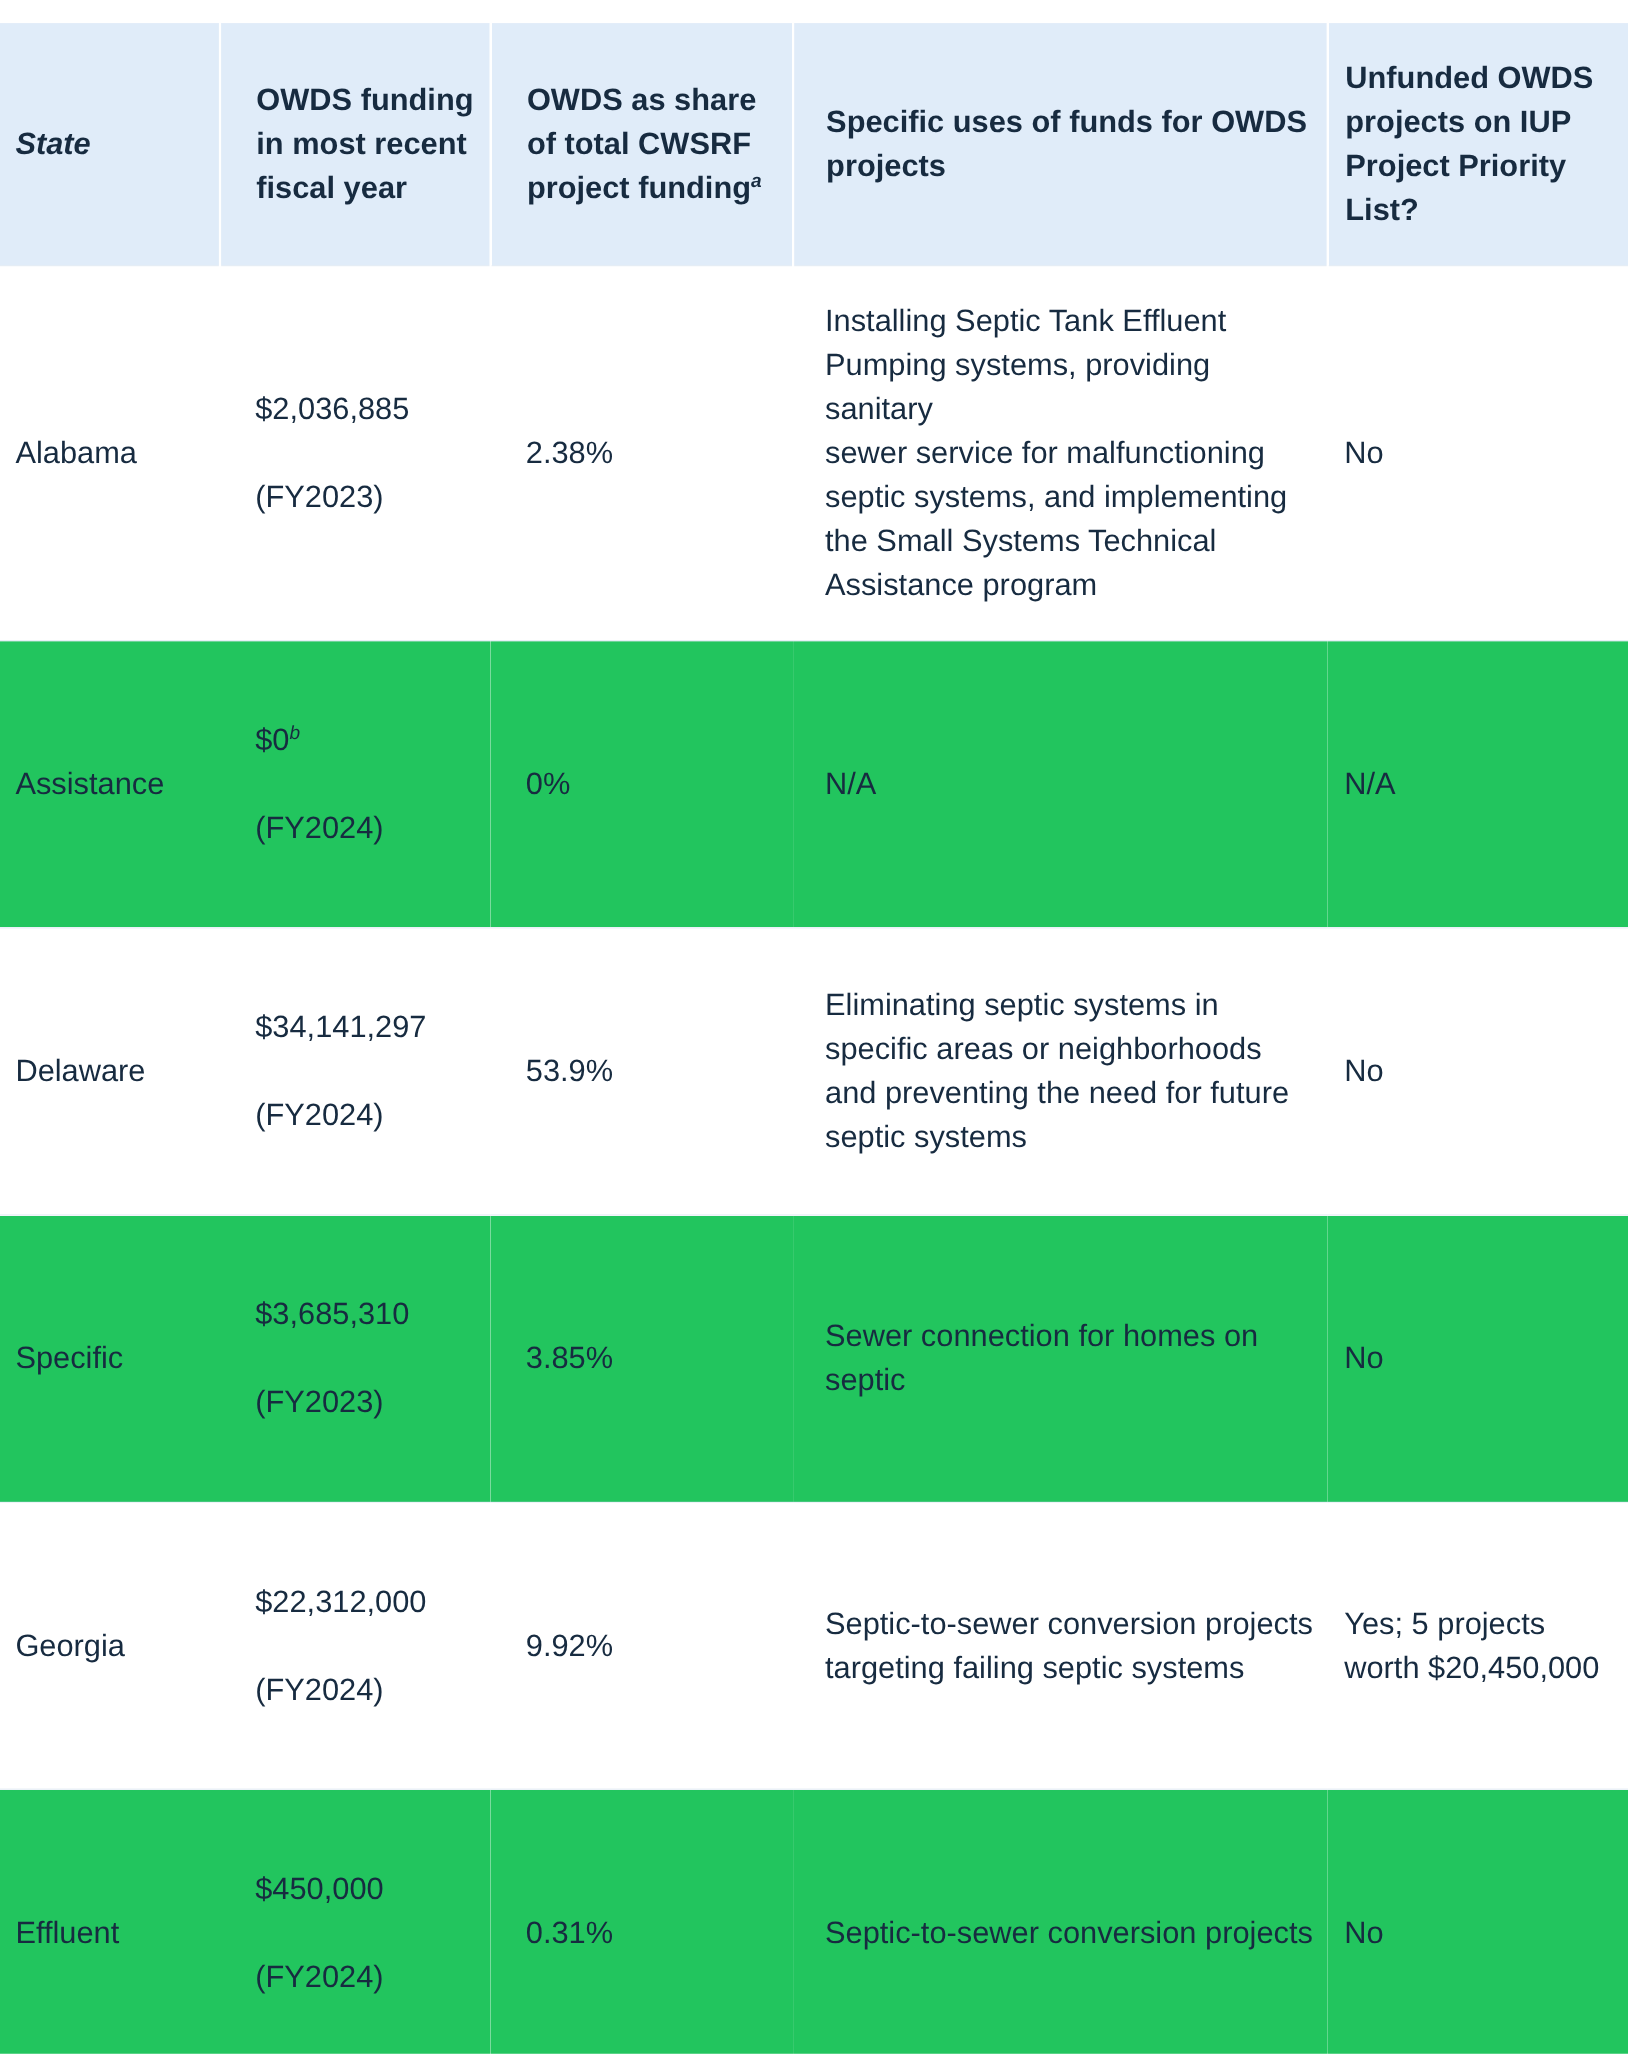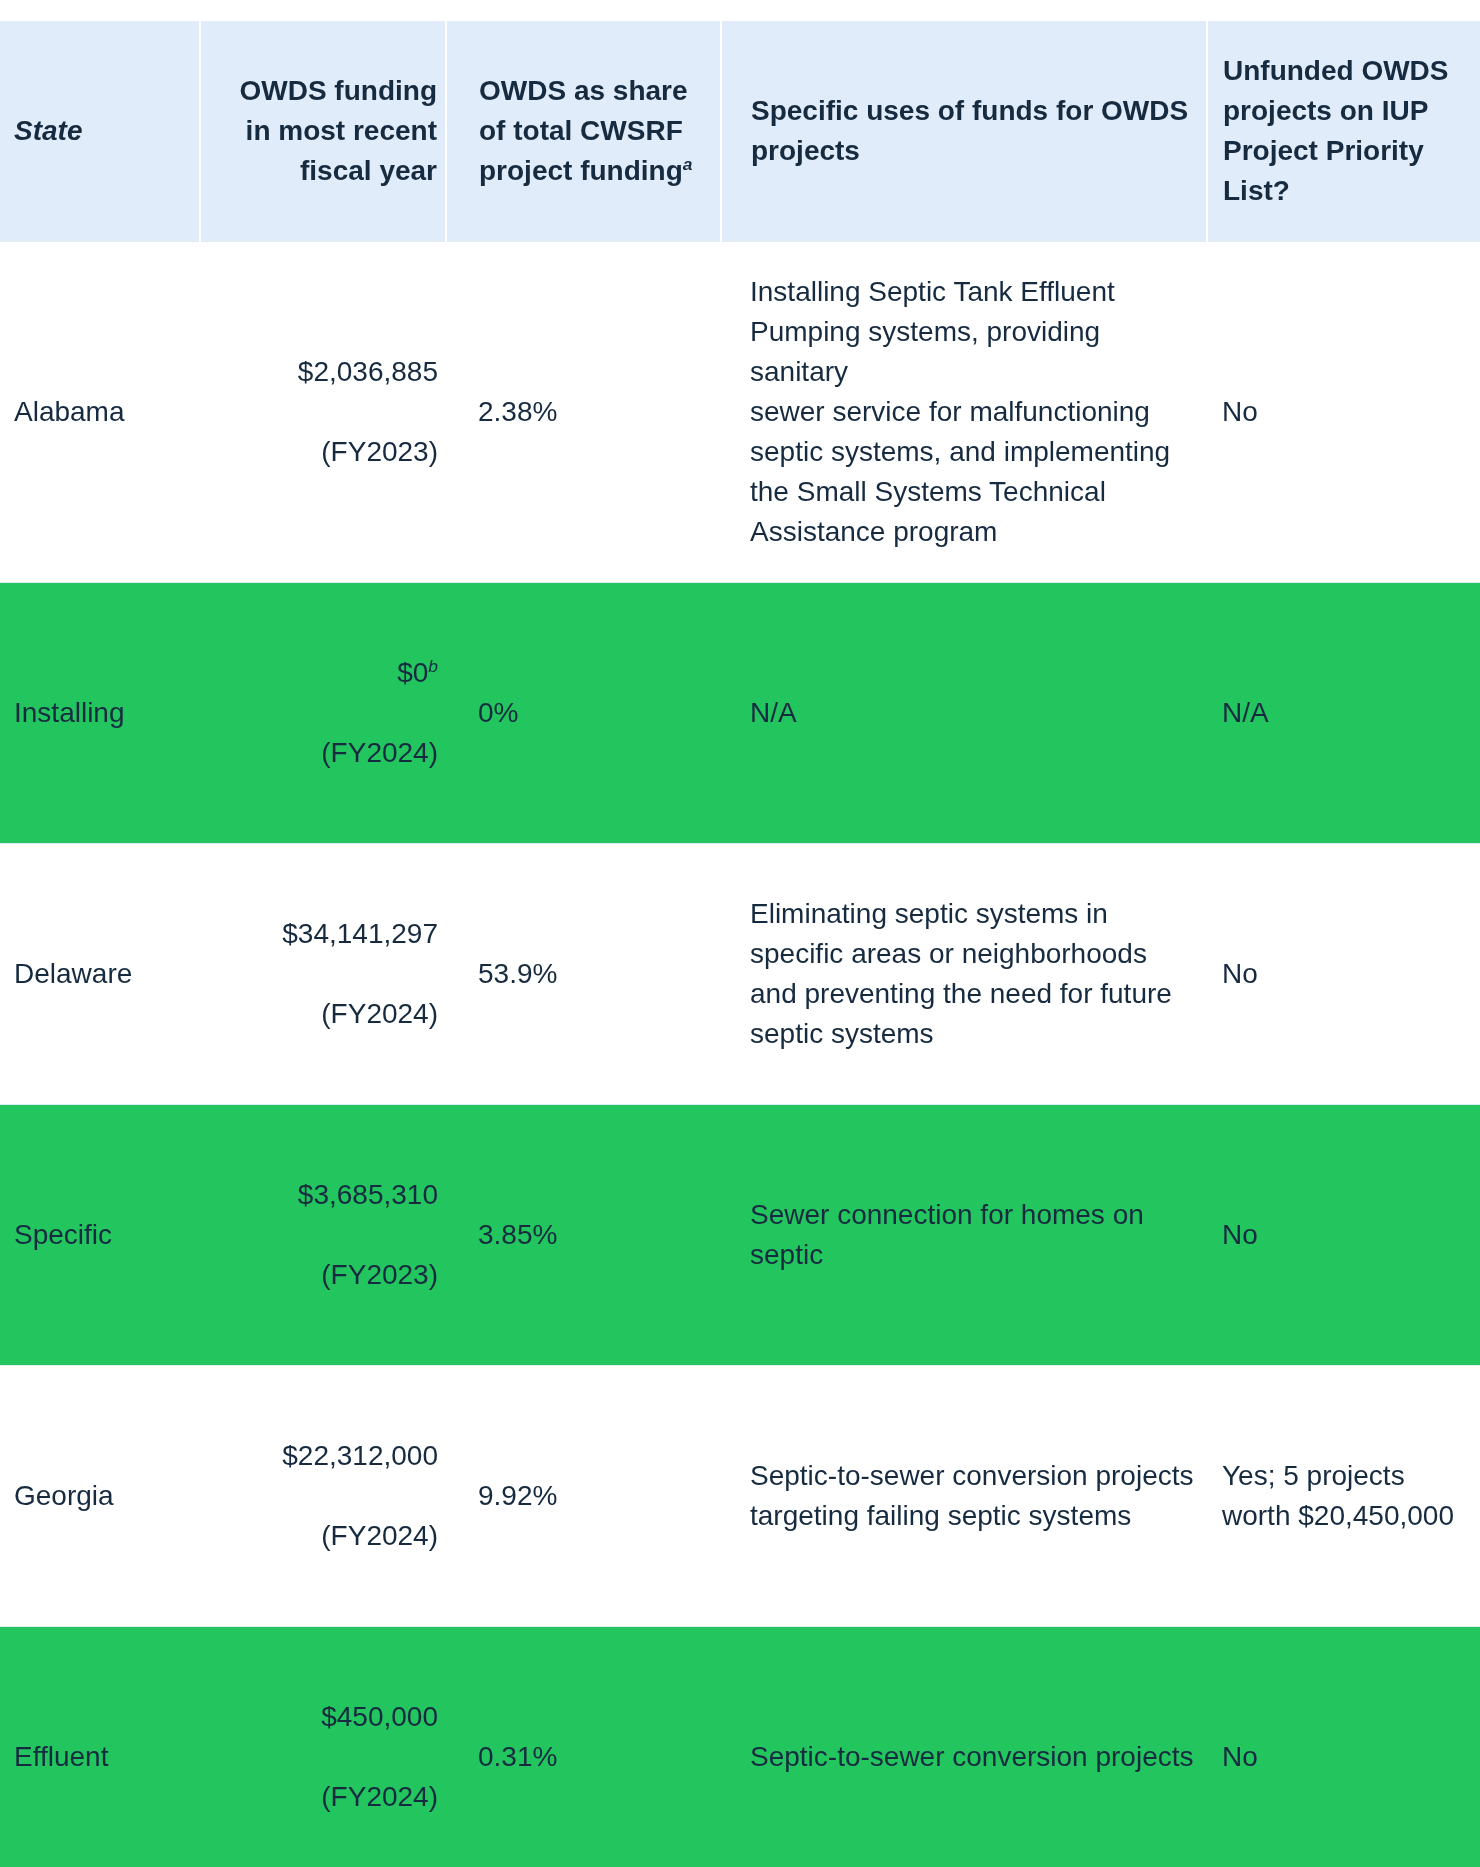--- a/index.html
+++ b/index.html
@@ -46,21 +46,21 @@
     font-weight: 400;
   }
   tbody tr {
     border-top: 1px solid rgba(190, 210, 230, 0.45);
   }
   tbody tr.alt td {
     background: #22c55e;
   }
   
   .c0 { padding-left: 14px; }
-  .c1 { padding-left: 32px; text-align: right; }
+  .c1 { padding-left: 32px; }
   .c2 { padding-left: 32px; }
   .c3 { padding-left: 29px; padding-right: 6px; }
   .c4 { padding-left: 15px; }
   sup {
     font-style: italic;
     font-size: 0.62em;
     line-height: 0;
     vertical-align: super;
   }
   .amount-line { white-space: nowrap; }
@@ -105,21 +105,21 @@
     <td class="c3"><span>Installing Septic Tank Effluent
 Pumping systems, providing sanitary
 sewer service for malfunctioning
 septic systems, and implementing
 the Small Systems Technical
 Assistance program</span></td>
     <td class="c4"><span>No</span></td>
   </tr>
 
   <tr class="alt">
-    <td class="c0"><span>Installing</span></td>
+    <td class="c0"><span>Assistance</span></td>
     <td class="c1">
       <div class="amount-line"><span>$0</span><sup>b</sup></div>
       <div>(FY2024)</div>
     </td>
     <td class="c2"><span>0%</span></td>
     <td class="c3"><span>N/A</span></td>
     <td class="c4"><span>N/A</span></td>
   </tr>
 
   <tr>

